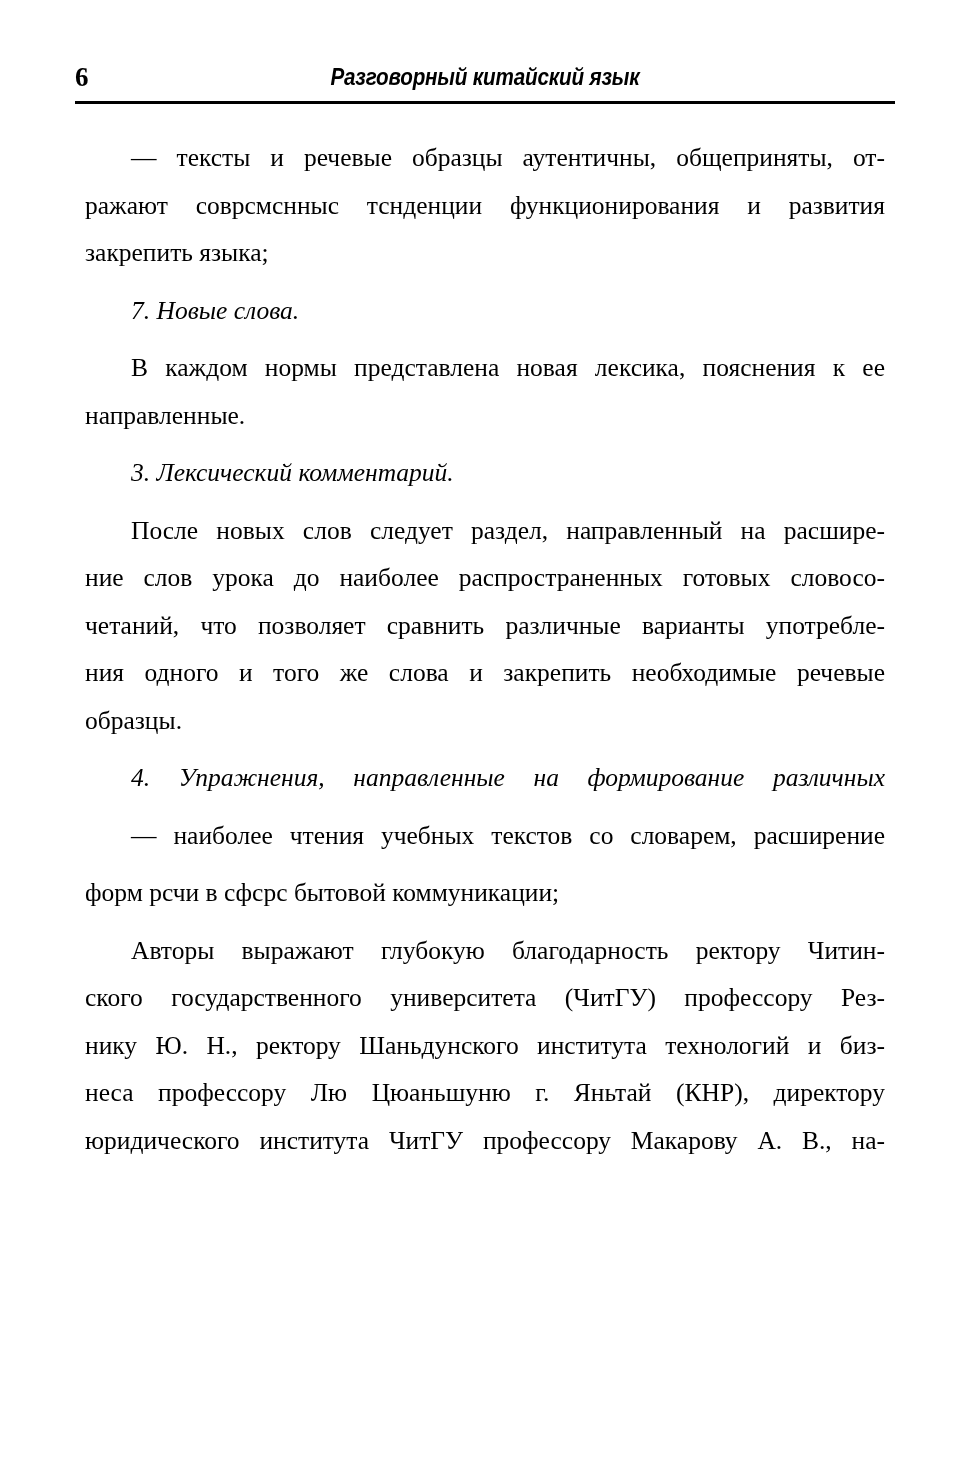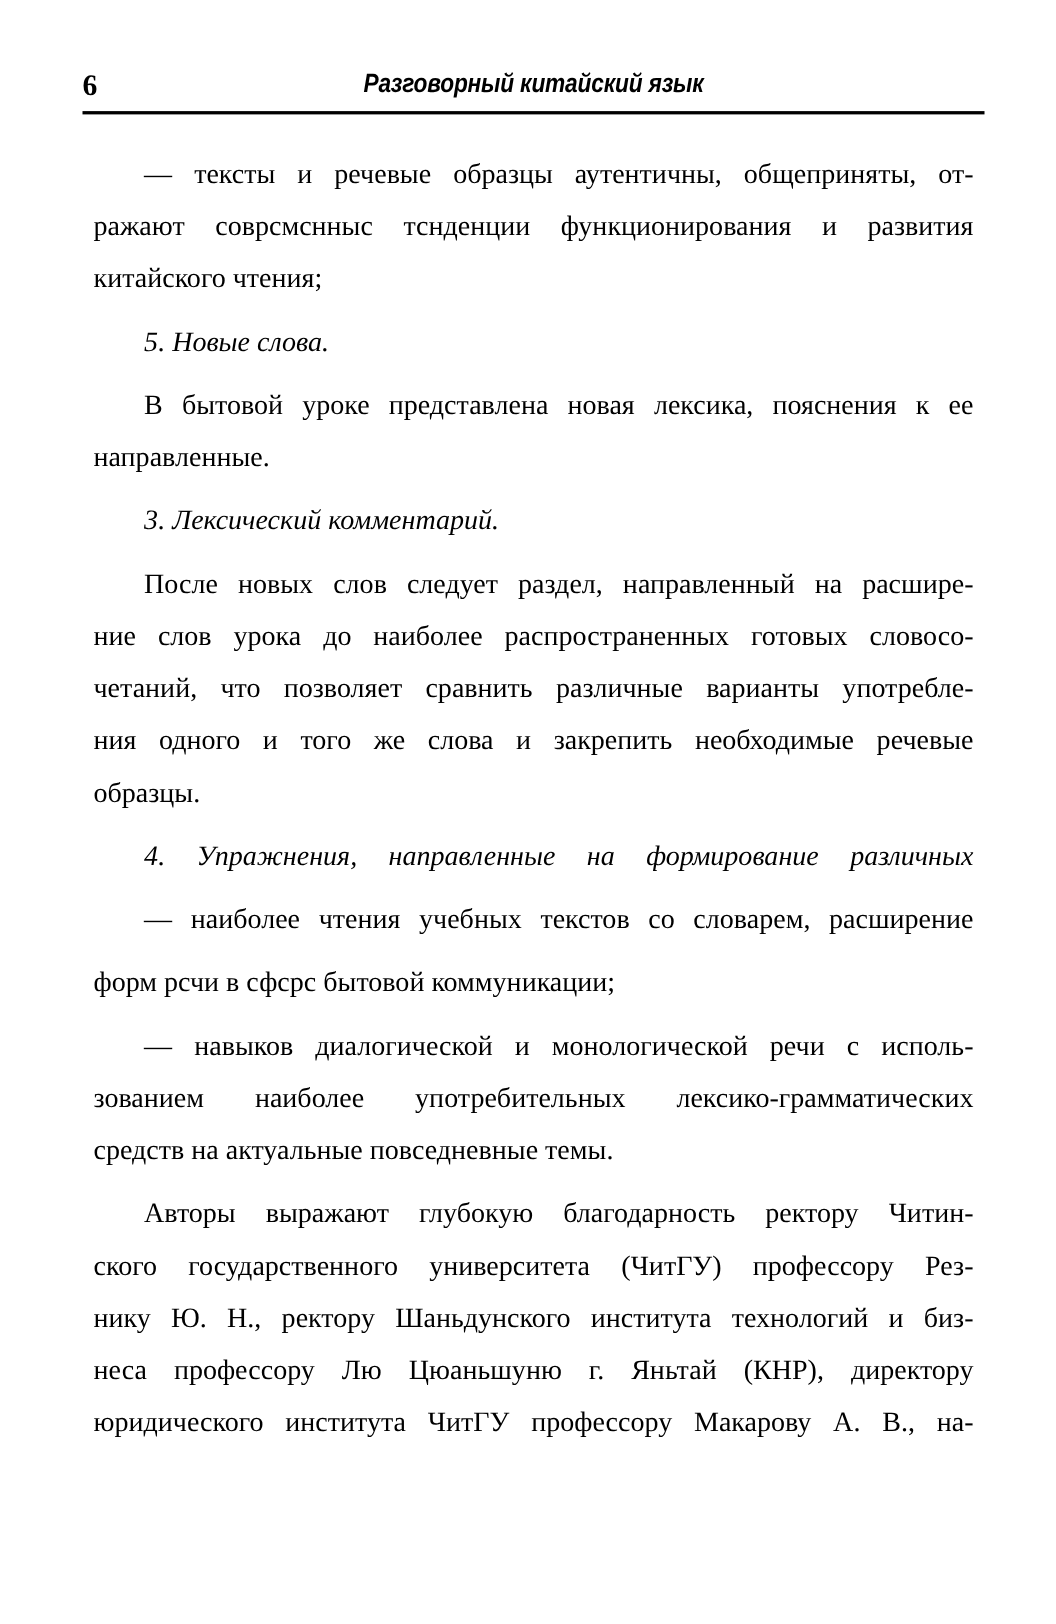--- a/index.html
+++ b/index.html
@@ -100,25 +100,24 @@
 
 <div class="page">
 
   <div class="running-head">
     <div class="folio">6</div>
     <div class="head-title">Разговорный китайский язык</div>
   </div>
   <div class="head-rule"></div>
 
   <div class="body-text" id="body-text">
-      <p class="para"><span class="line indent">— тексты и речевые образцы аутентичны, общеприняты, от-</span><span class="line">ражают соврсмснныс тснденции функционирования и развития</span><span class="line last">китайского чтения;</span></p>
-      <p class="para italic"><span class="line indent last">5. Новые слова.</span></p>
-      <p class="para"><span class="line indent">В бытовой уроке представлена новая лексика, пояснения к ее</span><span class="line last">направленные.</span></p>
+      <p class="para"><span class="line indent">— тексты и речевые образцы аутентичны, общеприняты, от-</span><span class="line">ражают соврсмснныс тснденции функционирования и развития</span><span class="line last">закрепить языка;</span></p>
+      <p class="para italic"><span class="line indent last">7. Новые слова.</span></p>
+      <p class="para"><span class="line indent">В каждом нормы представлена новая лексика, пояснения к ее</span><span class="line last">направленные.</span></p>
       <p class="para italic"><span class="line indent last">3. Лексический комментарий.</span></p>
       <p class="para"><span class="line indent">После новых слов следует раздел, направленный на расшире-</span><span class="line">ние слов урока до наиболее распространенных готовых словосо-</span><span class="line">четаний, что позволяет сравнить различные варианты употребле-</span><span class="line">ния одного и того же слова и закрепить необходимые речевые</span><span class="line last">образцы.</span></p>
       <p class="para italic"><span class="line indent">4. Упражнения, направленные на формирование различных</span></p>
       <p class="para"><span class="line indent">— наиболее чтения учебных текстов со словарем, расширение</span></p>
       <p class="para"><span class="line last">форм рсчи в сфсрс бытовой коммуникации;</span></p>
-      <p class="para"><span class="line indent">— навыков диалогической и монологической речи с исполь-</span><span class="line">зованием наиболее употребительных лексико-грамматических</span><span class="line last">средств на актуальные повседневные темы.</span></p>
       <p class="para"><span class="line indent">Авторы выражают глубокую благодарность ректору Читин-</span><span class="line">ского государственного университета (ЧитГУ) профессору Рез-</span><span class="line">нику Ю. Н., ректору Шаньдунского института технологий и биз-</span><span class="line">неса профессору Лю Цюаньшуню г. Яньтай (КНР), директору</span><span class="line">юридического института ЧитГУ профессору Макарову А. В., на-</span></p>
     </div>
 
 </div>
 
 </body></html>

